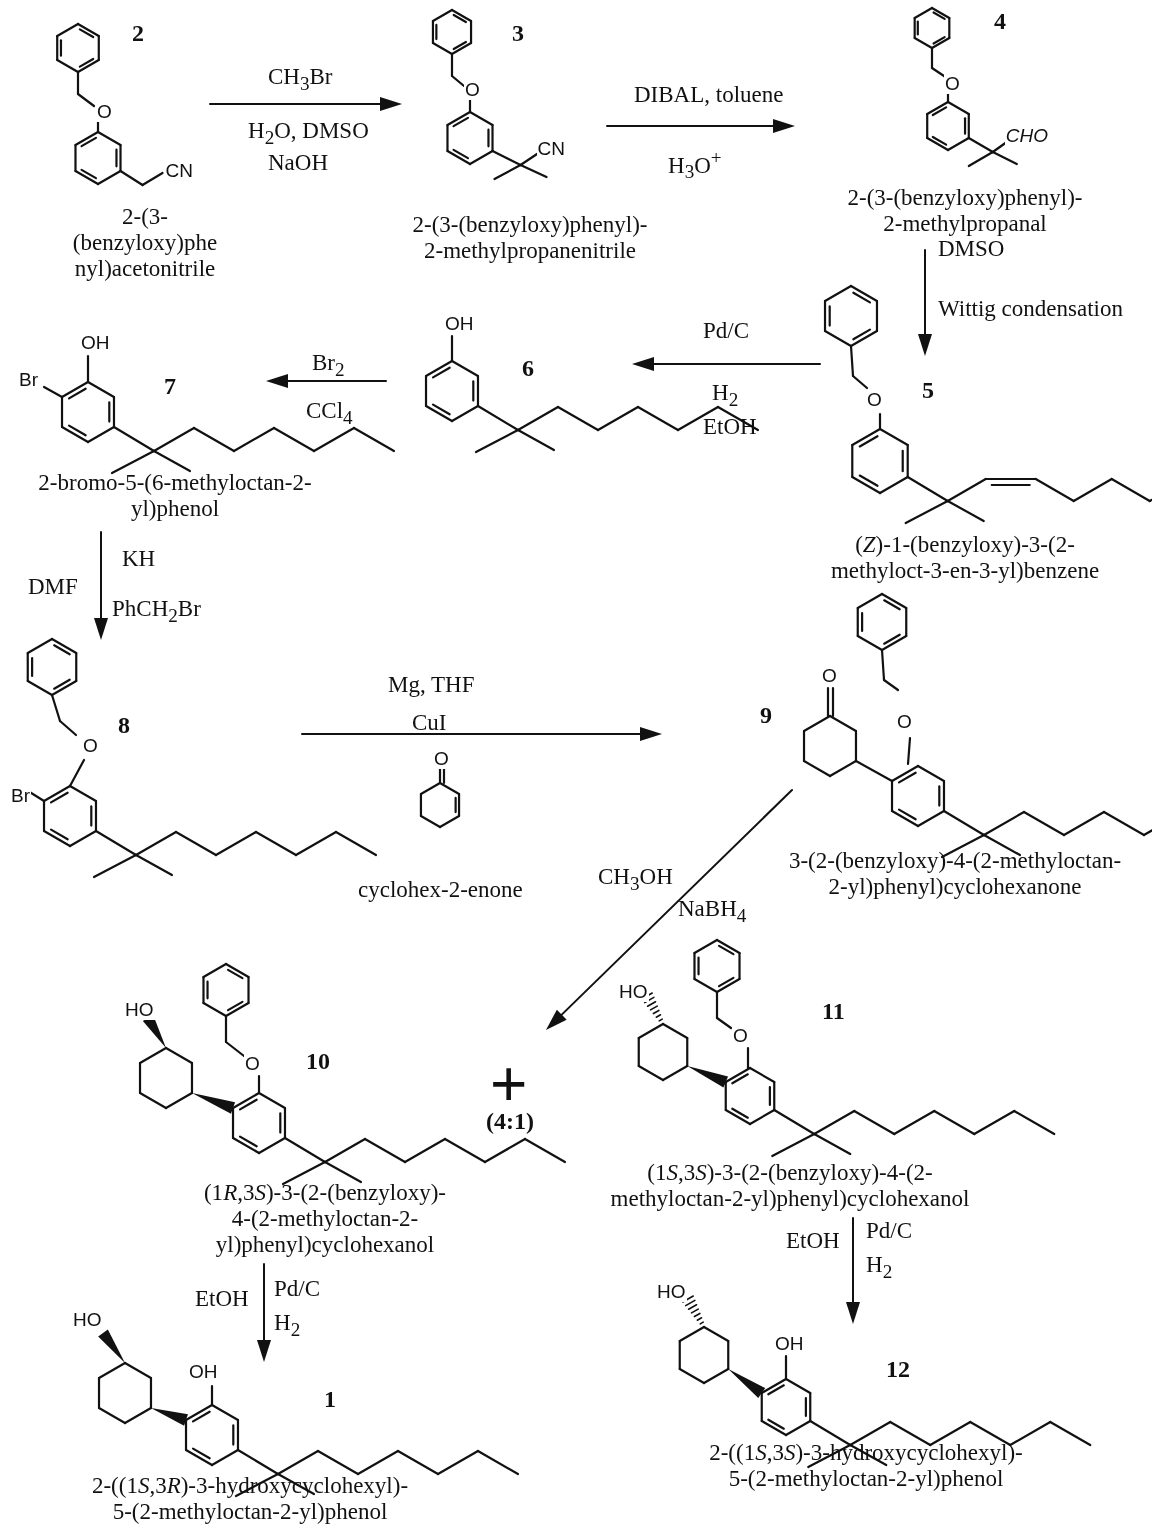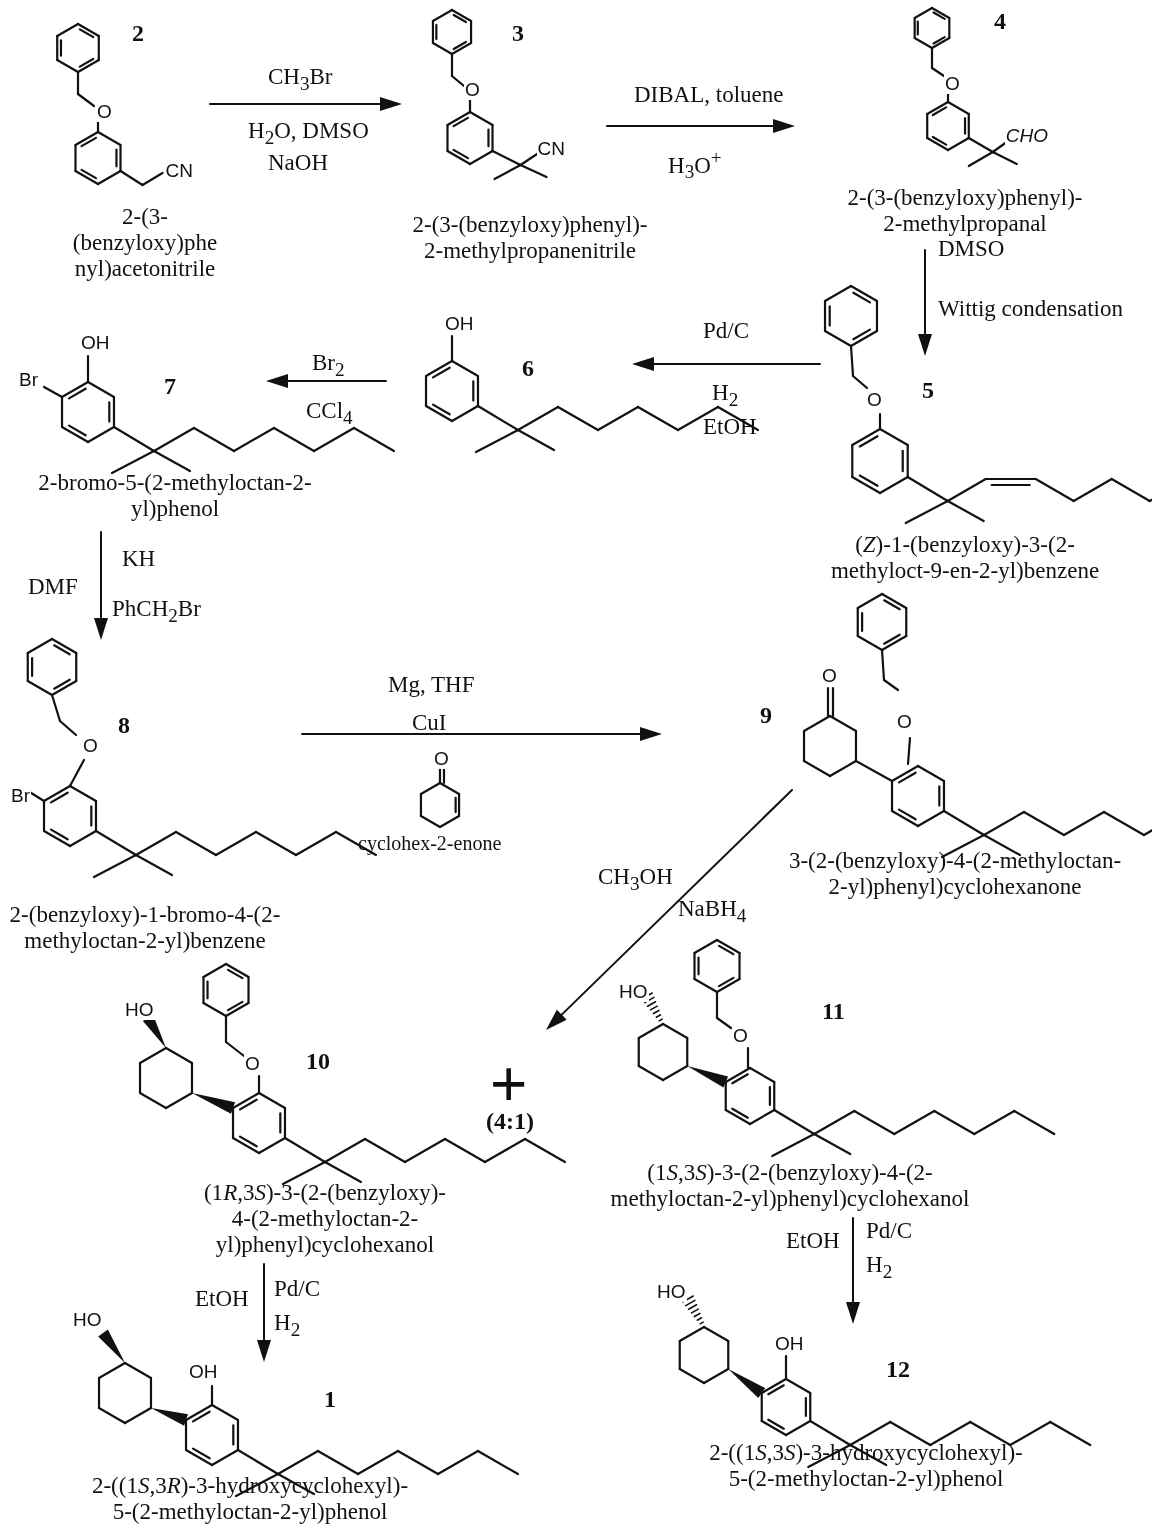--- a/index.html
+++ b/index.html
@@ -423,29 +423,25 @@
   <div class="txt name" style="left:380px;top:212px;width:300px">
     <div>2-(3-(benzyloxy)phenyl)-</div>
     <div>2-methylpropanenitrile</div>
   </div>
   <div class="txt name" style="left:800px;top:185px;width:330px">
     <div>2-(3-(benzyloxy)phenyl)-</div>
     <div>2-methylpropanal</div>
   </div>
   <div class="txt name" style="left:790px;top:532px;width:350px">
     <div>(<i>Z</i>)-1-(benzyloxy)-3-(2-</div>
-    <div>methyloct-9-en-2-yl)benzene</div>
+    <div>methyloct-3-en-3-yl)benzene</div>
   </div>
   <div class="txt name" style="left:10px;top:470px;width:330px">
-    <div>2-bromo-5-(2-methyloctan-2-</div>
+    <div>2-bromo-5-(6-methyloctan-2-</div>
     <div>yl)phenol</div>
-  </div>
-  <div class="txt name" style="left:0px;top:902px;width:290px">
-    <div>2-(benzyloxy)-1-bromo-4-(2-</div>
-    <div>methyloctan-2-yl)benzene</div>
   </div>
   <div class="txt name" style="left:760px;top:848px;width:390px">
     <div>3-(2-(benzyloxy)-4-(2-methyloctan-</div>
     <div>2-yl)phenyl)cyclohexanone</div>
   </div>
   <div class="txt name" style="left:160px;top:1180px;width:330px">
     <div>(1<i>R</i>,3<i>S</i>)-3-(2-(benzyloxy)-</div>
     <div>4-(2-methyloctan-2-</div>
     <div>yl)phenyl)cyclohexanol</div>
   </div>
@@ -478,21 +474,21 @@
 
   <div class="txt" style="left:312px;top:350px">Br<sub>2</sub></div>
   <div class="txt" style="left:306px;top:398px">CCl<sub>4</sub></div>
 
   <div class="txt" style="left:28px;top:574px">DMF</div>
   <div class="txt" style="left:122px;top:546px">KH</div>
   <div class="txt" style="left:112px;top:596px">PhCH<sub>2</sub>Br</div>
 
   <div class="txt" style="left:388px;top:672px">Mg, THF</div>
   <div class="txt" style="left:412px;top:710px">CuI</div>
-  <div class="txt" style="left:358px;top:830px;font-size:20px">cyclohex-2-enone</div>
+  <div class="txt" style="left:358px;top:877px;font-size:23px">cyclohex-2-enone</div>
 
   <div class="txt" style="left:598px;top:864px">CH<sub>3</sub>OH</div>
   <div class="txt" style="left:678px;top:896px">NaBH<sub>4</sub></div>
 
   <div class="txt" style="left:195px;top:1286px">EtOH</div>
   <div class="txt" style="left:274px;top:1276px">Pd/C</div>
   <div class="txt" style="left:274px;top:1310px">H<sub>2</sub></div>
 
   <div class="txt" style="left:786px;top:1228px">EtOH</div>
   <div class="txt" style="left:866px;top:1218px">Pd/C</div>

